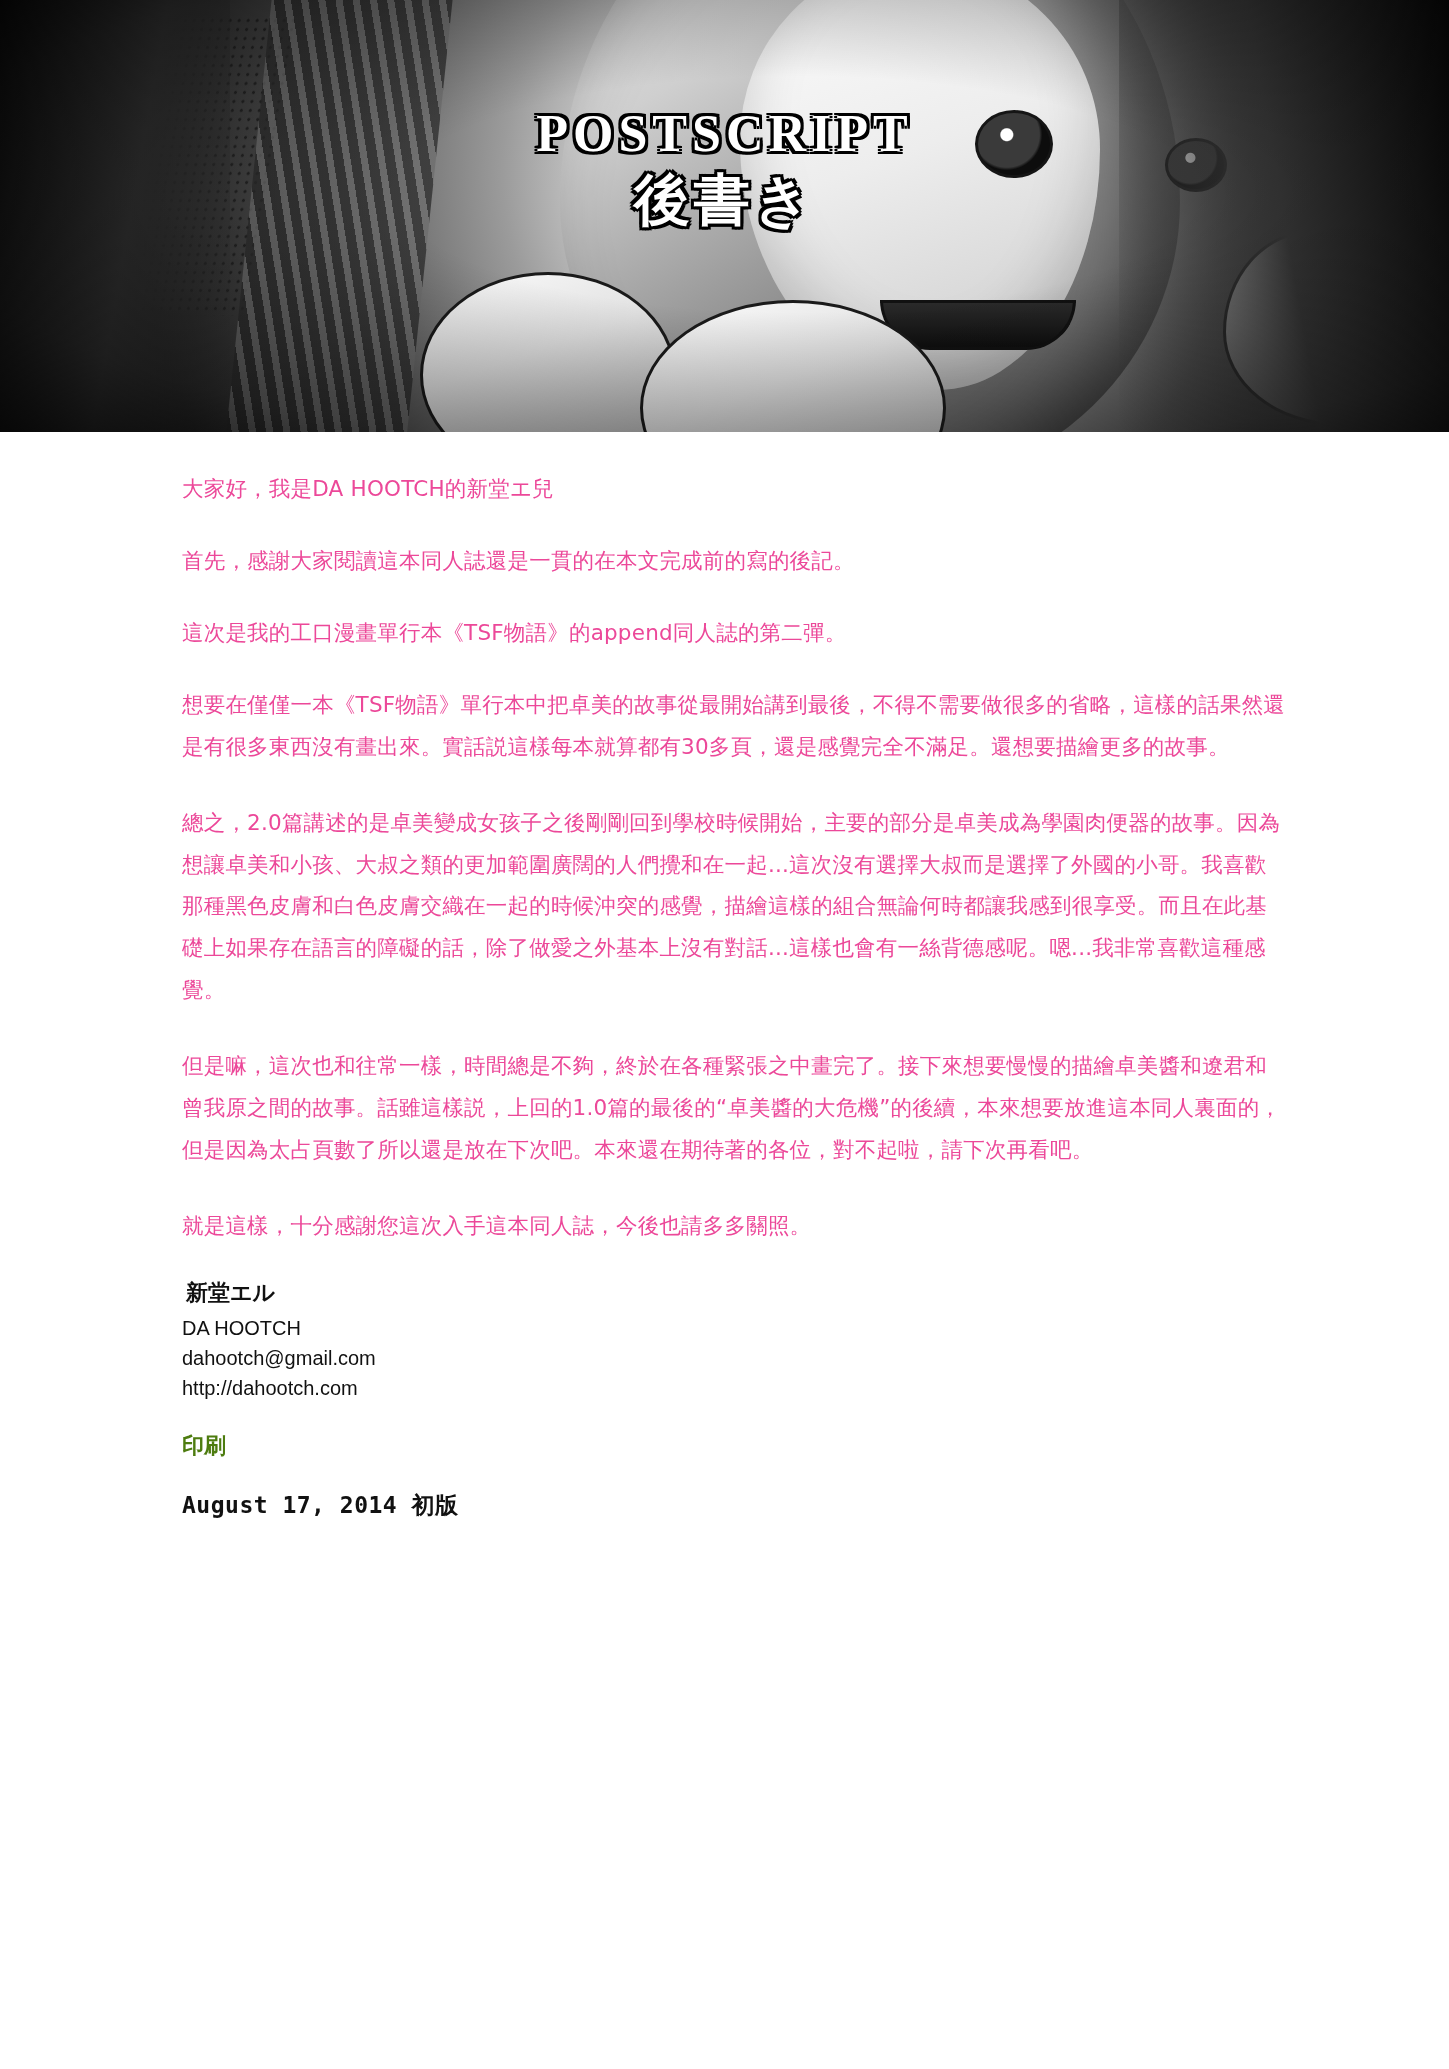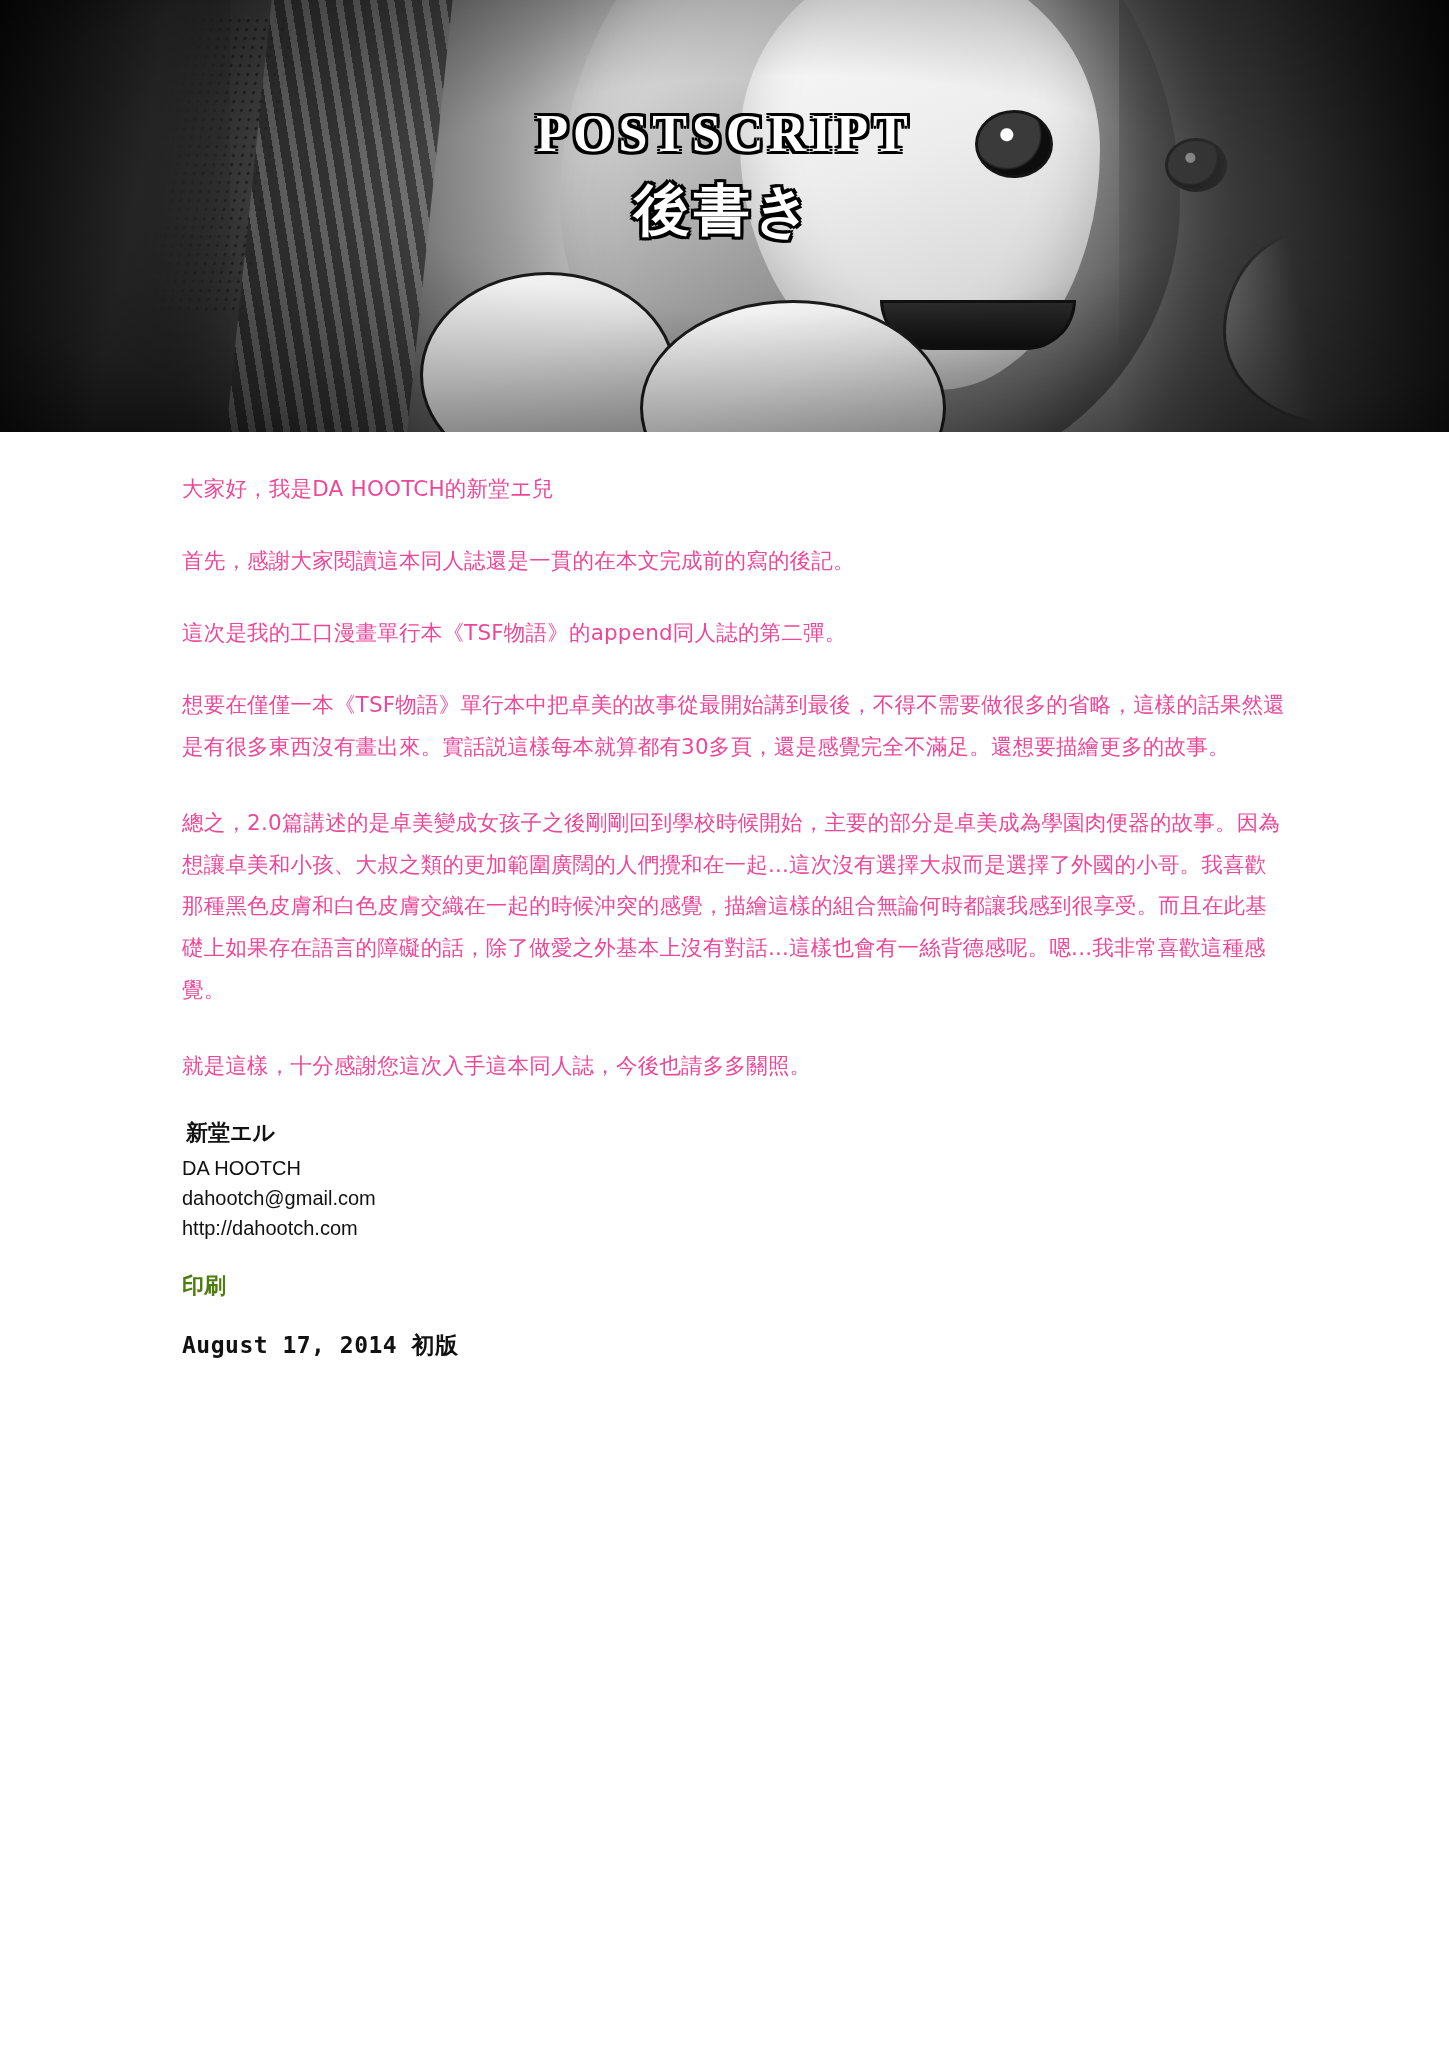--- a/index.html
+++ b/index.html
@@ -135,21 +135,21 @@
     font-size: 52px;
     letter-spacing: 5px;
     font-weight: 700;
     color: #ffffff;
     text-shadow:
       -3px 0 0 #000, 3px 0 0 #000, 0 -3px 0 #000, 0 3px 0 #000,
       -3px -3px 0 #000, 3px -3px 0 #000, -3px 3px 0 #000, 3px 3px 0 #000;
     line-height: 1;
   }
   .title-jp {
-    margin-top: 22px;
+    margin-top: 12px;
     font-family: "DejaVu Sans", sans-serif;
     font-size: 56px;
     font-weight: 700;
     letter-spacing: 4px;
     color: #ffffff;
     text-shadow:
       -3px 0 0 #000, 3px 0 0 #000, 0 -3px 0 #000, 0 3px 0 #000,
       -3px -3px 0 #000, 3px -3px 0 #000, -3px 3px 0 #000, 3px 3px 0 #000;
     line-height: 1;
   }
@@ -240,20 +240,21 @@
   </div>
 </div>
 
 <div class="content">
 
   <p class="para">大家好，我是DA HOOTCH的新堂エ兒</p>
   <p class="para">首先，感謝大家閱讀這本同人誌還是一貫的在本文完成前的寫的後記。</p>
   <p class="para">這次是我的工口漫畫單行本《TSF物語》的append同人誌的第二彈。</p>
   <p class="para block">想要在僅僅一本《TSF物語》單行本中把卓美的故事從最開始講到最後，不得不需要做很多的省略，這樣的話果然還是有很多東西沒有畫出來。實話説這樣每本就算都有30多頁，還是感覺完全不滿足。還想要描繪更多的故事。</p>
   <p class="para block">總之，2.0篇講述的是卓美變成女孩子之後剛剛回到學校時候開始，主要的部分是卓美成為學園肉便器的故事。因為想讓卓美和小孩、大叔之類的更加範圍廣闊的人們攪和在一起...這次沒有選擇大叔而是選擇了外國的小哥。我喜歡那種黑色皮膚和白色皮膚交織在一起的時候沖突的感覺，描繪這樣的組合無論何時都讓我感到很享受。而且在此基礎上如果存在語言的障礙的話，除了做愛之外基本上沒有對話...這樣也會有一絲背德感呢。嗯...我非常喜歡這種感覺。</p>
+  <p class="para block">但是嘛，這次也和往常一樣，時間總是不夠，終於在各種緊張之中畫完了。接下來想要慢慢的描繪卓美醬和遼君和曾我原之間的故事。話雖這樣説，上回的1.0篇的最後的“卓美醬的大危機”的後續，本來想要放進這本同人裏面的，但是因為太占頁數了所以還是放在下次吧。本來還在期待著的各位，對不起啦，請下次再看吧。</p>
   <p class="para">就是這樣，十分感謝您這次入手這本同人誌，今後也請多多關照。</p>
 
   <div class="signature">
     <p class="sig-name">新堂エル</p>
     <p class="sig-mono">DA HOOTCH</p>
     <p class="sig-mono">dahootch@gmail.com</p>
     <p class="sig-mono">http://dahootch.com</p>
   </div>
 
   <div class="colophon">

